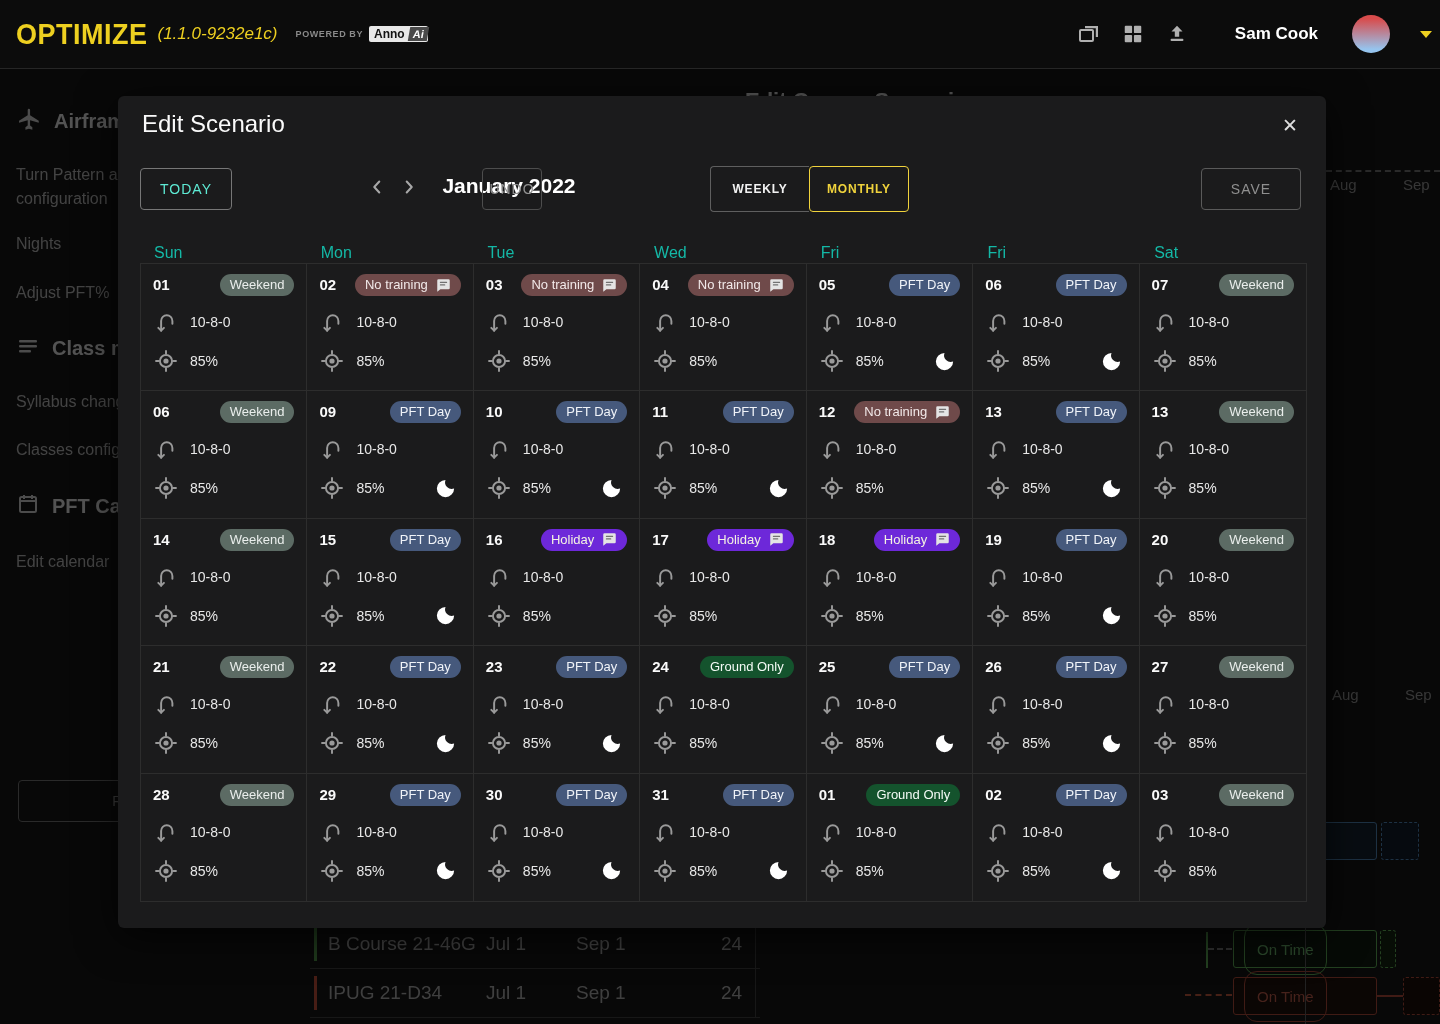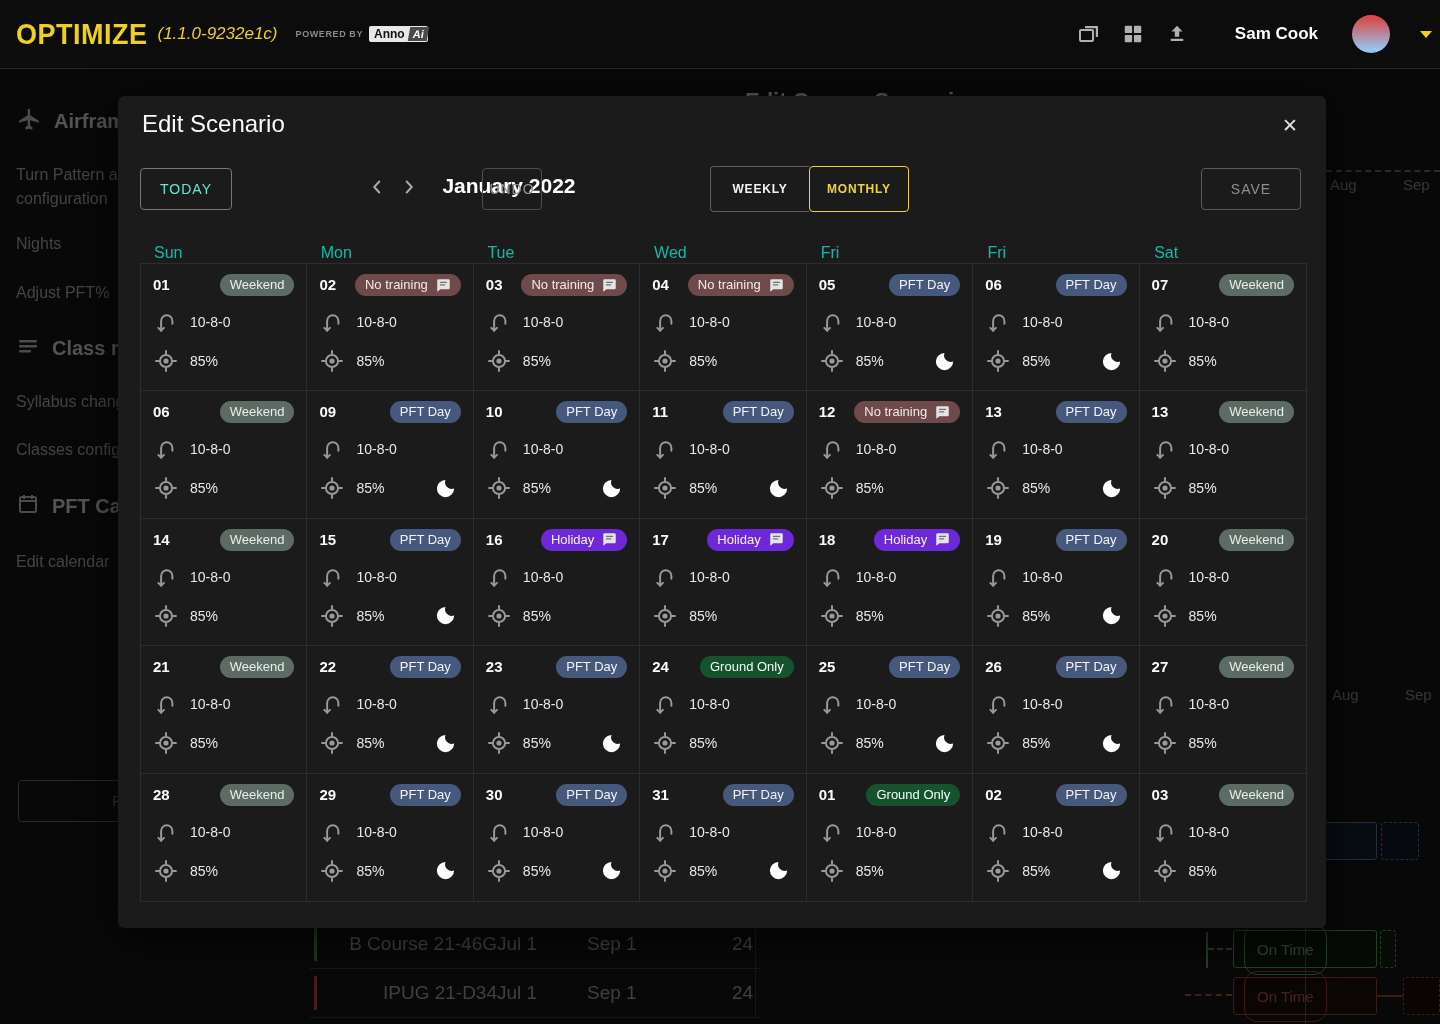--- a/index.html
+++ b/index.html
@@ -32,21 +32,21 @@
   .bg-item{color:#a8a8a8;}
   .bg-title{position:absolute;left:745px;top:20px;font-size:22px;font-weight:bold;color:#e0e0e0;white-space:nowrap;}
   .bg-back{position:absolute;left:320px;top:20px;color:#cfcfcf;font-size:20px;}
   .bg-run{position:absolute;left:18px;top:712px;width:220px;height:40px;border:1px solid #6a6a6a;
           border-radius:4px;color:#8c8c8c;font-size:14px;letter-spacing:1px;display:flex;
           align-items:center;justify-content:center;}
   .bg-table{position:absolute;left:310px;top:852px;width:450px;}
   .bg-row{position:relative;height:48px;display:flex;align-items:center;font-size:19px;color:#9f9f9f;
           border-bottom:1px solid #3a3a3a;}
   .bg-row .cbar{position:absolute;left:4px;top:7px;width:3px;height:34px;}
-  .bg-row .c1{margin-left:29px;width:158px;text-align:right;}
+  .bg-row .c1{margin-left:18px;width:158px;}
   .bg-row .c2{width:90px;}
   .bg-row .c3{width:145px;}
   .bg-vline{position:absolute;left:445px;top:0;width:1px;height:98px;background:#3a3a3a;}
   .gantt-label{position:absolute;font-size:15px;color:#8a8a8a;}
   .dashline{position:absolute;border-top:2px dashed #6a6a6a;}
   .gantt-bar{position:absolute;height:38px;border-radius:3px;box-sizing:border-box;display:flex;align-items:center;}
   .pill{margin-left:10px;padding:16px 12px;border-radius:13px;font-size:15px;border:1px solid;}
   .todayline{position:absolute;left:1305px;top:852px;width:1px;height:172px;background:#555;}
 
   

